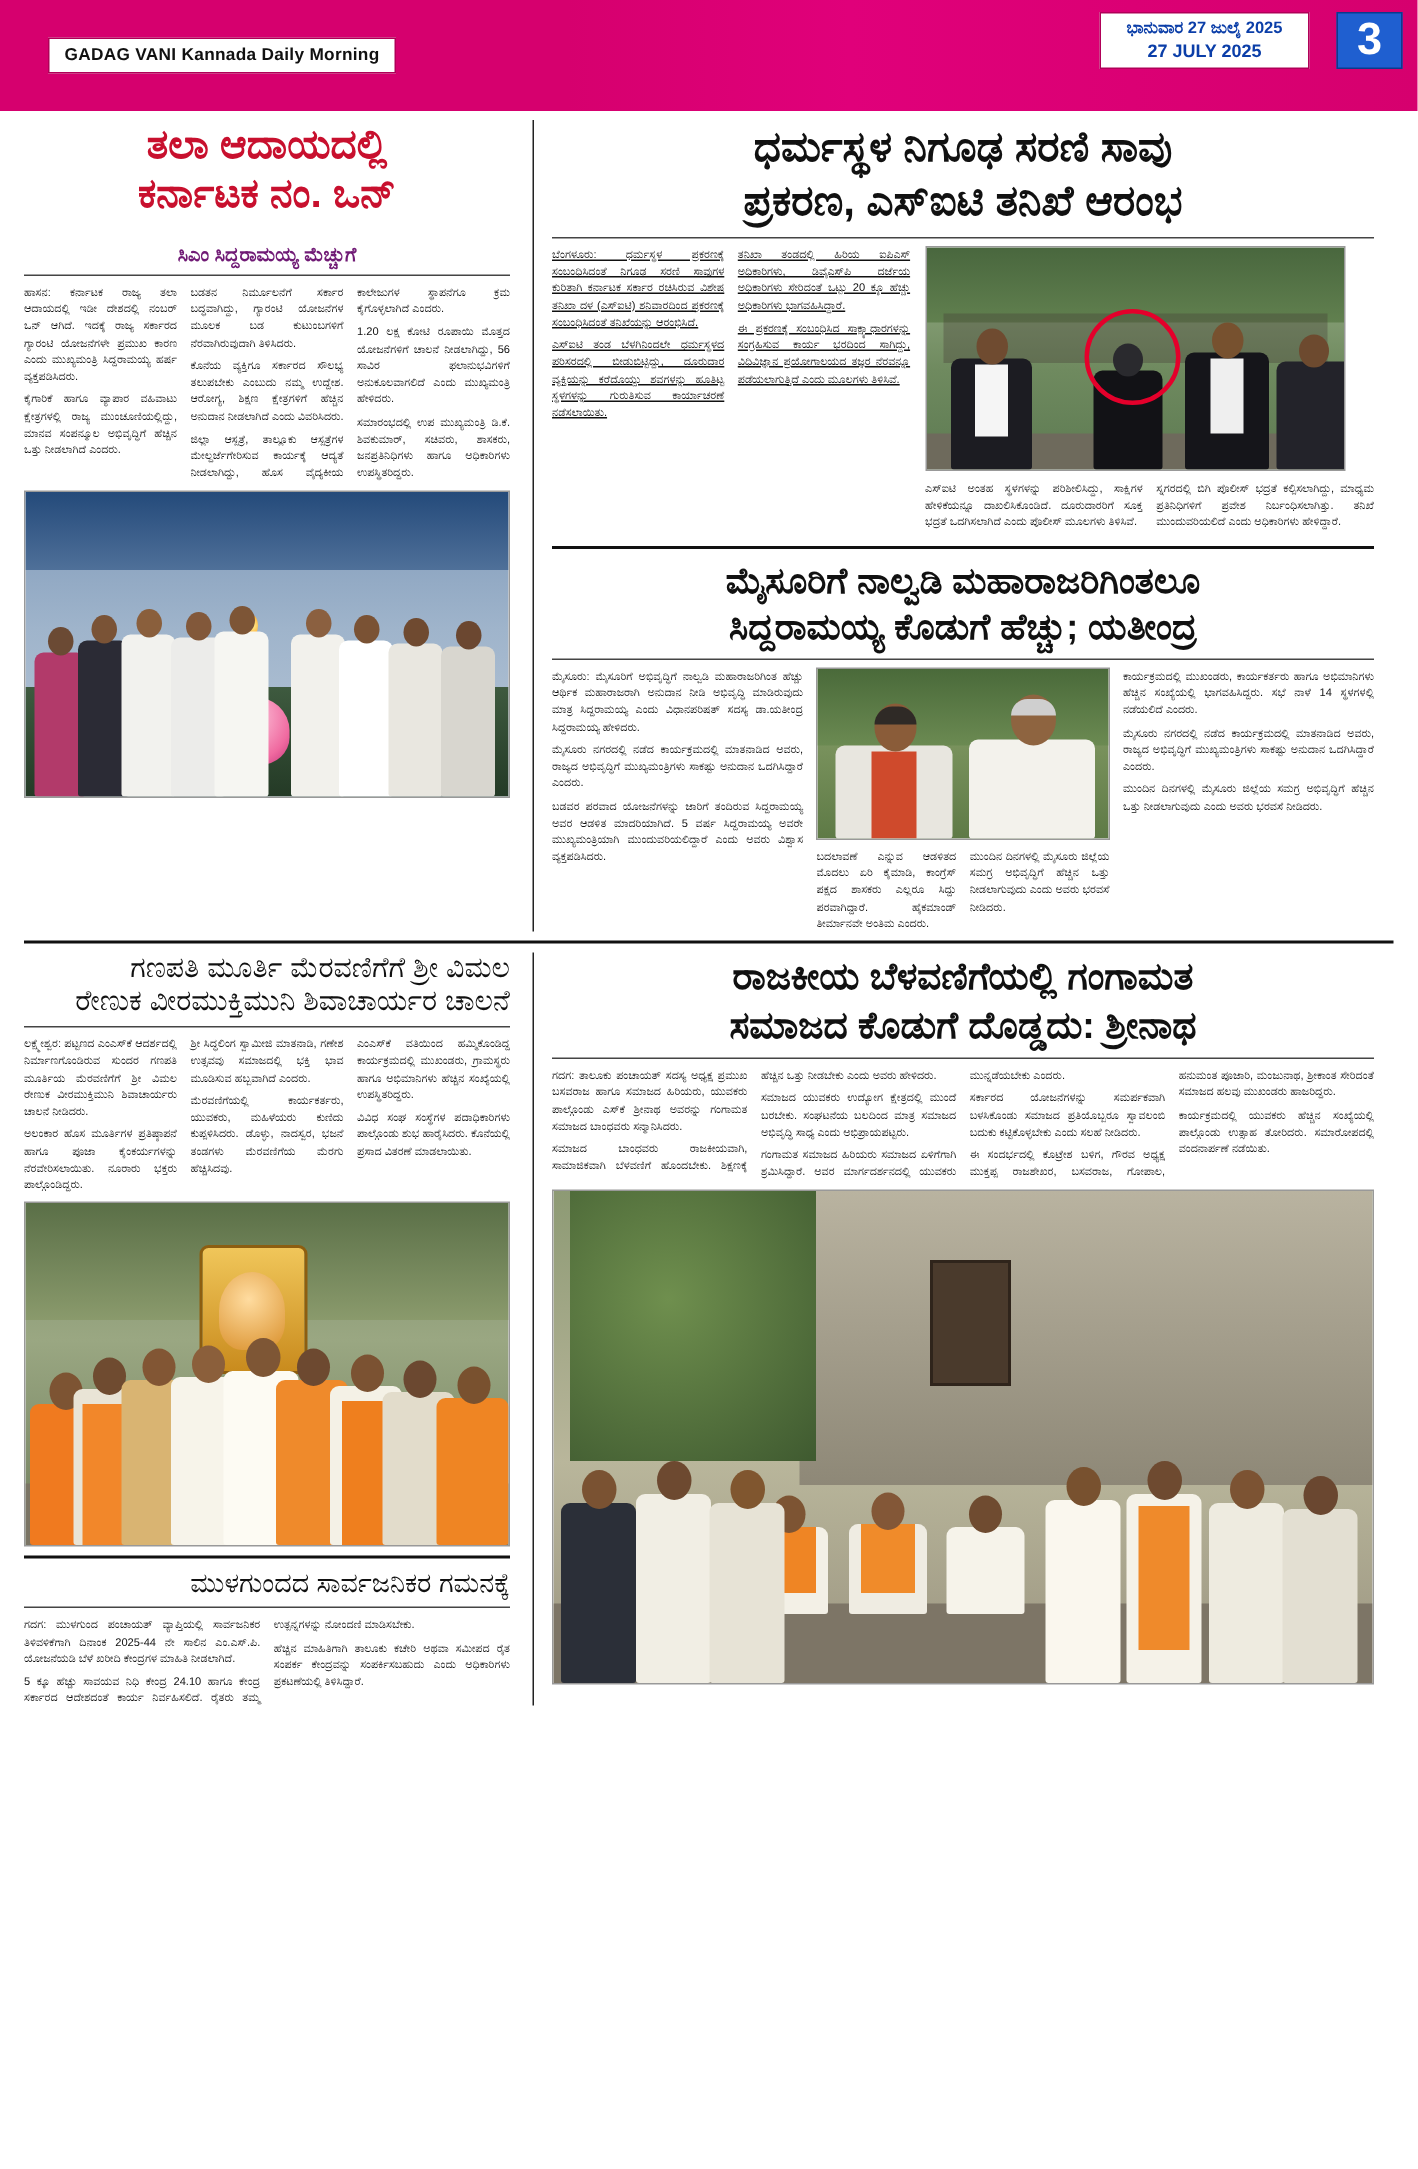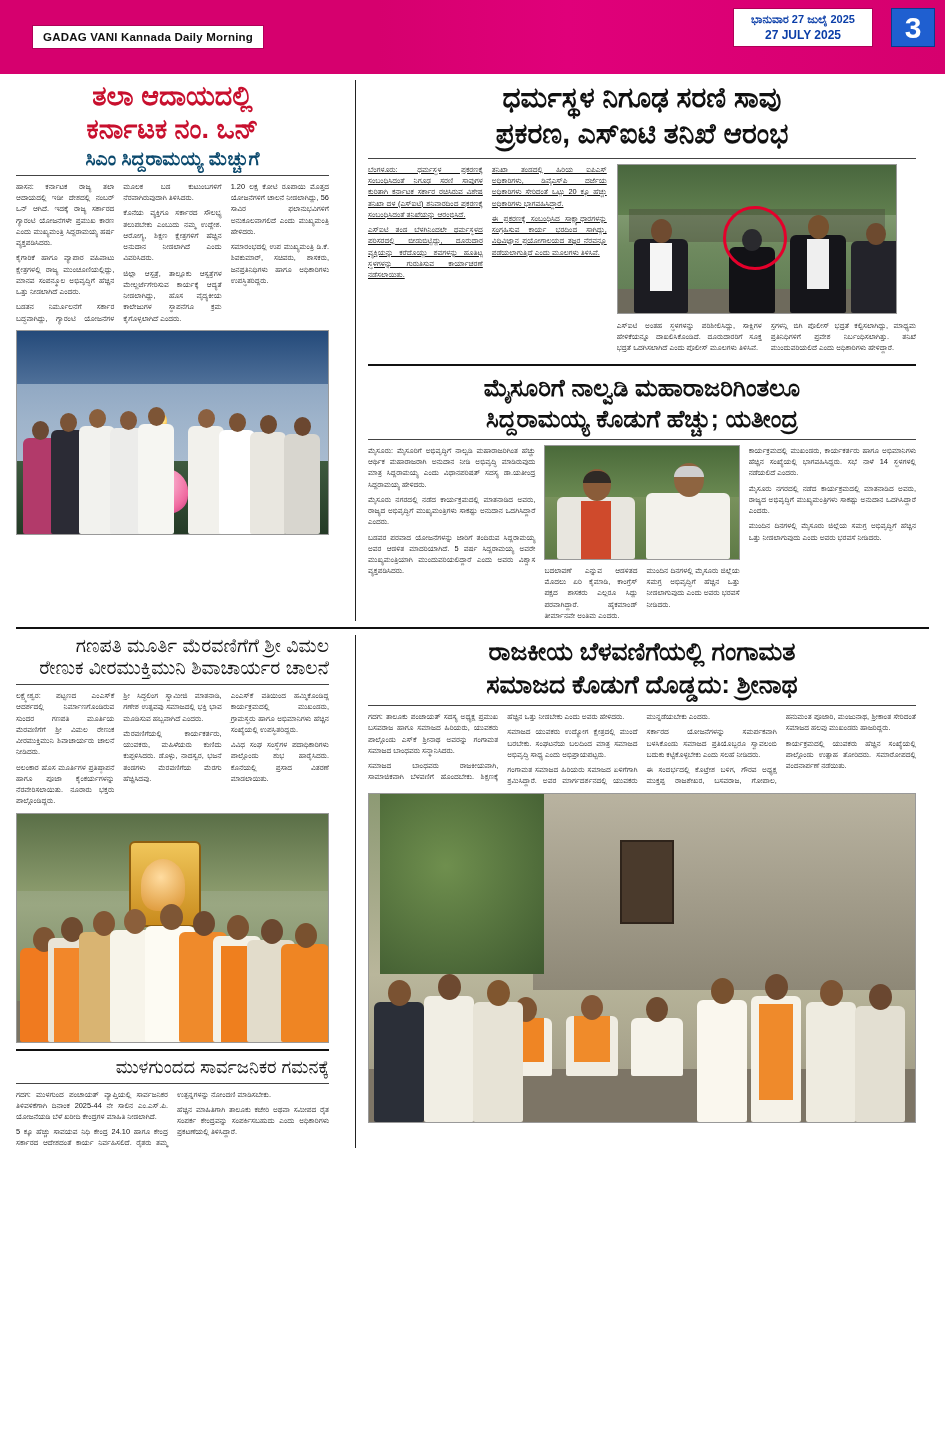--- a/index.html
+++ b/index.html
@@ -97,37 +97,37 @@
     display: flex; align-items: center; justify-content: center;
     border: 1px solid #0c3a8c;
   }
 
   
   .content { padding: 6px 16px 10px 16px; }
   .rule { border-top: 2px solid #111; margin: 6px 0; }
   .rule-thin { border-top: 1px solid #444; margin: 5px 0; }
 
   .row { display: flex; }
-  .col-left { width: 340px; padding-right: 26px; border-right: 1.5px solid #222; }
+  .col-left { width: 340px; padding-right: 15px; border-right: 1.5px solid #222; }
   .col-right { width: 560px; padding-left: 12px; }
 
   
   .hl-red {
     color: #c8102e;
     font-weight: bold;
     line-height: 1.22;
     font-size: 27px;
     text-align: center;
   }
   .hl-blue {
-    color: #0c4a6e;
-    font-weight: bold;
-    font-size: 19px;
+    color: #701a75;
+    font-weight: bold;
+    font-size: 13px;
     text-align: center;
-    margin-top: 2px;
+    margin-top: 16px;
   }
   .hl-dark {
     color: #111;
     font-weight: bold;
     font-size: 21px;
     text-align: center;
     line-height: 1.3;
   }
 
   
@@ -290,21 +290,21 @@
                 <div class="head" style="left:18px;bottom:74px;width:21px;height:24px;background:#77512f;"></div>
               </div>
               <div class="person" style="left:84%;width:50px;height:92px;">
                 <div class="body-sh" style="left:0;bottom:0;width:50px;height:72px;background:#23232a;"></div>
                 <div class="head" style="left:15px;bottom:68px;width:20px;height:22px;background:#6d4a2f;"></div>
               </div>
             </div>
 
             <div class="body-cols c2" style="margin-top:6px;">
               <p>ಎಸ್‌ಐಟಿ ಅಂತಹ ಸ್ಥಳಗಳನ್ನು ಪರಿಶೀಲಿಸಿದ್ದು, ಸಾಕ್ಷಿಗಳ ಹೇಳಿಕೆಯನ್ನೂ ದಾಖಲಿಸಿಕೊಂಡಿದೆ. ದೂರುದಾರರಿಗೆ ಸೂಕ್ತ ಭದ್ರತೆ ಒದಗಿಸಲಾಗಿದೆ ಎಂದು ಪೊಲೀಸ್ ಮೂಲಗಳು ತಿಳಿಸಿವೆ.</p>
-              <p>ಸ್ರಗಳನ್ಲಿ ಬಿಗಿ ಪೊಲೀಸ್ ಭದ್ರತೆ ಕಲ್ಪಿಸಲಾಗಿದ್ದು, ಮಾಧ್ಯಮ ಪ್ರತಿನಿಧಿಗಳಿಗೆ ಪ್ರವೇಶ ನಿರ್ಬಂಧಿಸಲಾಗಿತ್ತು. ತನಿಖೆ ಮುಂದುವರಿಯಲಿದೆ ಎಂದು ಅಧಿಕಾರಿಗಳು ಹೇಳಿದ್ದಾರೆ.</p>
+              <p>ಸ್ನಗರದಲ್ಲಿ ಬಿಗಿ ಪೊಲೀಸ್ ಭದ್ರತೆ ಕಲ್ಪಿಸಲಾಗಿದ್ದು, ಮಾಧ್ಯಮ ಪ್ರತಿನಿಧಿಗಳಿಗೆ ಪ್ರವೇಶ ನಿರ್ಬಂಧಿಸಲಾಗಿತ್ತು. ತನಿಖೆ ಮುಂದುವರಿಯಲಿದೆ ಎಂದು ಅಧಿಕಾರಿಗಳು ಹೇಳಿದ್ದಾರೆ.</p>
             </div>
           </div>
         </div>
 
         <div class="rule"></div>
 
         <div class="hl-dark" style="font-size:24px;">ಮೈಸೂರಿಗೆ ನಾಲ್ವಡಿ ಮಹಾರಾಜರಿಗಿಂತಲೂ</div>
         <div class="hl-dark" style="font-size:24px;">ಸಿದ್ದರಾಮಯ್ಯ ಕೊಡುಗೆ ಹೆಚ್ಚು; ಯತೀಂದ್ರ</div>
         <div class="rule-thin"></div>
 

